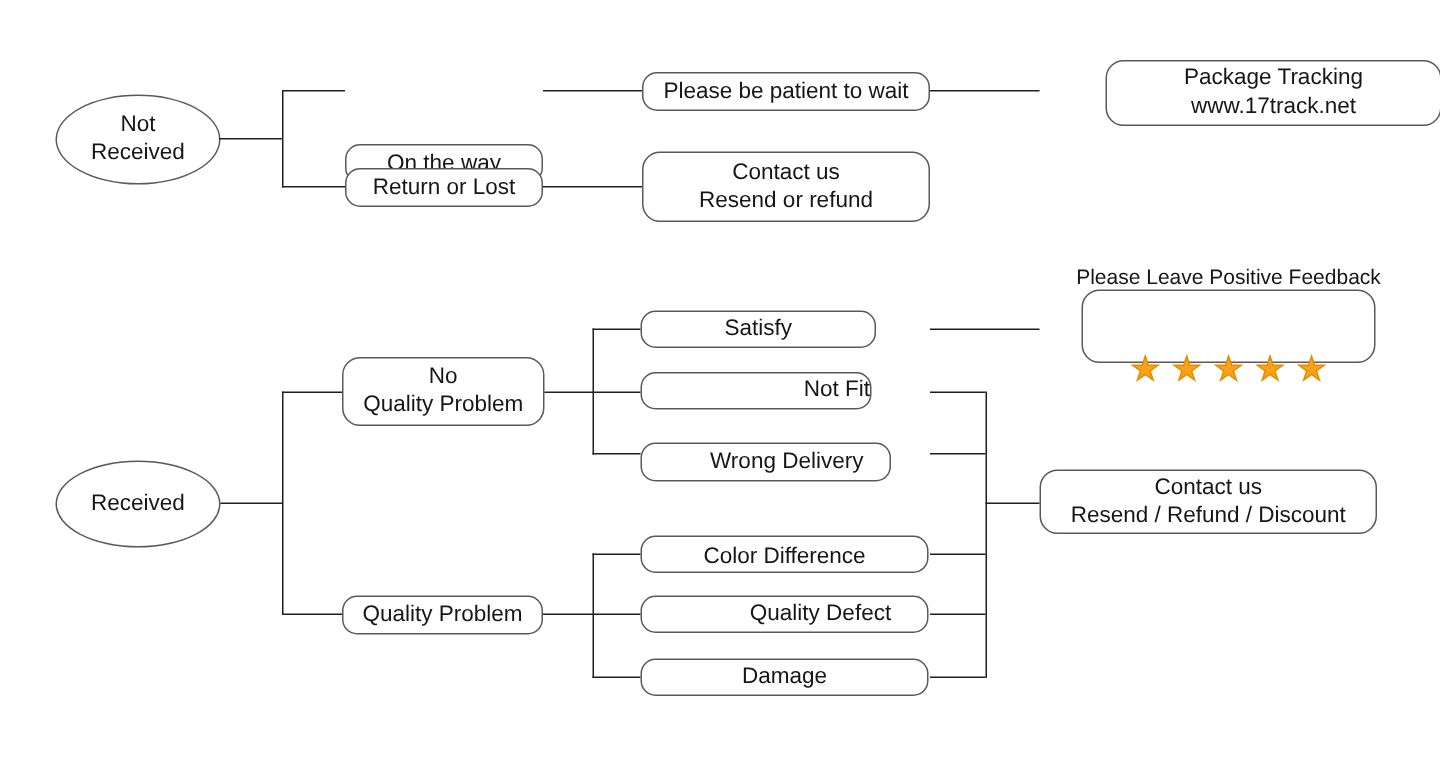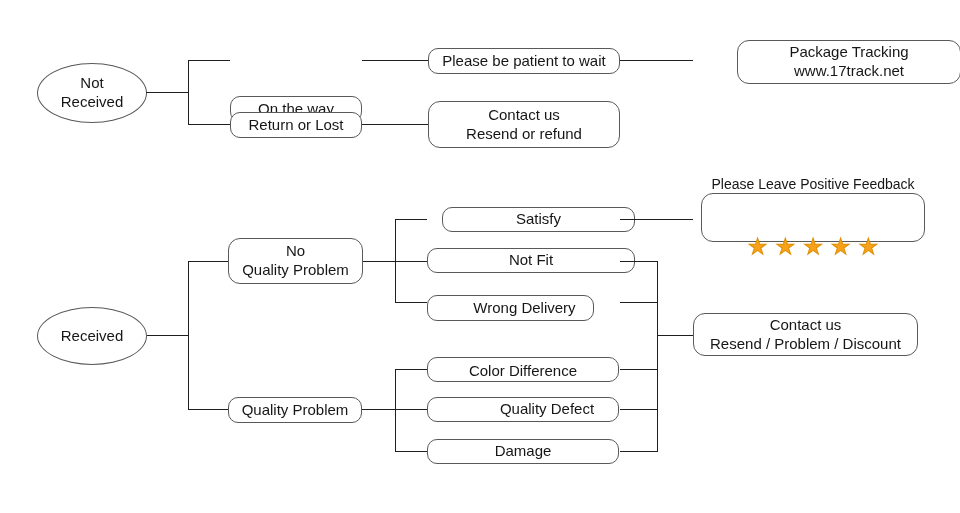--- a/index.html
+++ b/index.html
@@ -76,33 +76,33 @@
   <div class="node big" style="left:228px;top:238px;width:135px;height:46px;">
     <span>No</span>
     <span>Quality Problem</span>
   </div>
 
   <div class="ln h" style="left:363px;top:261px;width:64px;"></div>
   <div class="ln v" style="left:395px;top:219px;height:84px;"></div>
   <div class="ln h" style="left:395px;top:219px;width:32px;"></div>
   <div class="ln h" style="left:395px;top:302px;width:32px;"></div>
 
-  <div class="node" style="left:442px;top:207px;width:193px;height:25px;">
+  <div class="node" style="left:427px;top:207px;width:157px;height:25px;">
     <span>Satisfy</span>
   </div>
-  <div class="node" style="left:427px;top:248px;width:208px;height:25px;">
+  <div class="node" style="left:427px;top:248px;width:154px;height:25px;align-items:flex-end;">
     <span>Not Fit</span>
   </div>
   <div class="node" style="left:427px;top:295px;width:167px;height:26px;padding-left:28px;">
     <span>Wrong Delivery</span>
   </div>
 
   <div class="ln h" style="left:620px;top:219px;width:73px;"></div>
 
-  <div class="node big" style="left:701px;top:193px;width:224px;height:49px;gap:40px;">
+  <div class="node big" style="left:721px;top:193px;width:196px;height:49px;gap:40px;">
     <span class="feedback-title">Please Leave Positive Feedback</span>
     <span class="stars">★★★★★</span>
   </div>
 
   <div class="node" style="left:228px;top:397px;width:134px;height:26px;">
     <span>Quality Problem</span>
   </div>
 
   <div class="ln h" style="left:362px;top:409px;width:65px;"></div>
   <div class="ln v" style="left:395px;top:369px;height:83px;"></div>
@@ -122,16 +122,16 @@
   <div class="ln h" style="left:620px;top:261px;width:37px;"></div>
   <div class="ln h" style="left:620px;top:302px;width:37px;"></div>
   <div class="ln h" style="left:620px;top:369px;width:37px;"></div>
   <div class="ln h" style="left:620px;top:409px;width:37px;"></div>
   <div class="ln h" style="left:620px;top:451px;width:37px;"></div>
   <div class="ln v" style="left:657px;top:261px;height:191px;"></div>
   <div class="ln h" style="left:657px;top:335px;width:36px;"></div>
 
   <div class="node big" style="left:693px;top:313px;width:225px;height:43px;">
     <span>Contact us</span>
-    <span>Resend / Problem / Discount</span>
+    <span>Resend / Refund / Discount</span>
   </div>
 
 </div>
 
 </body></html>

